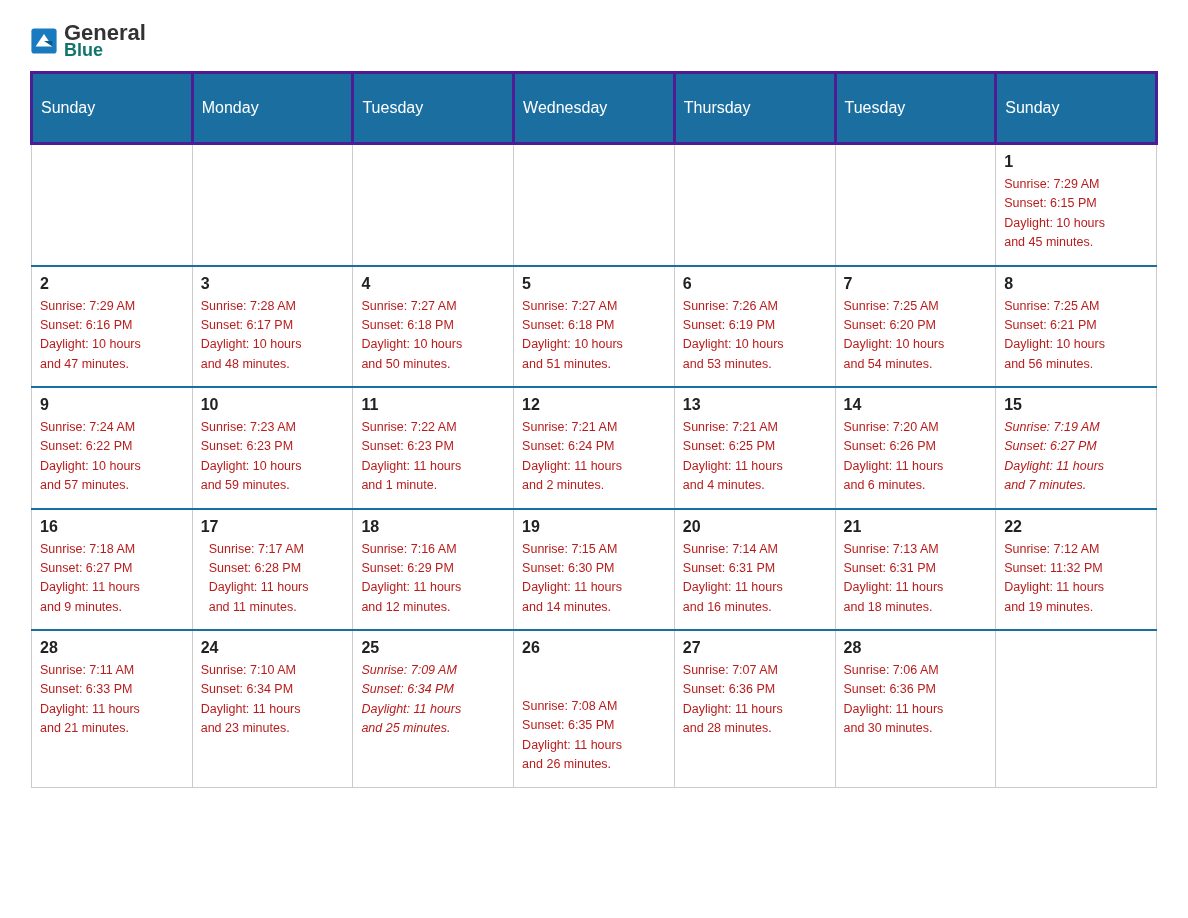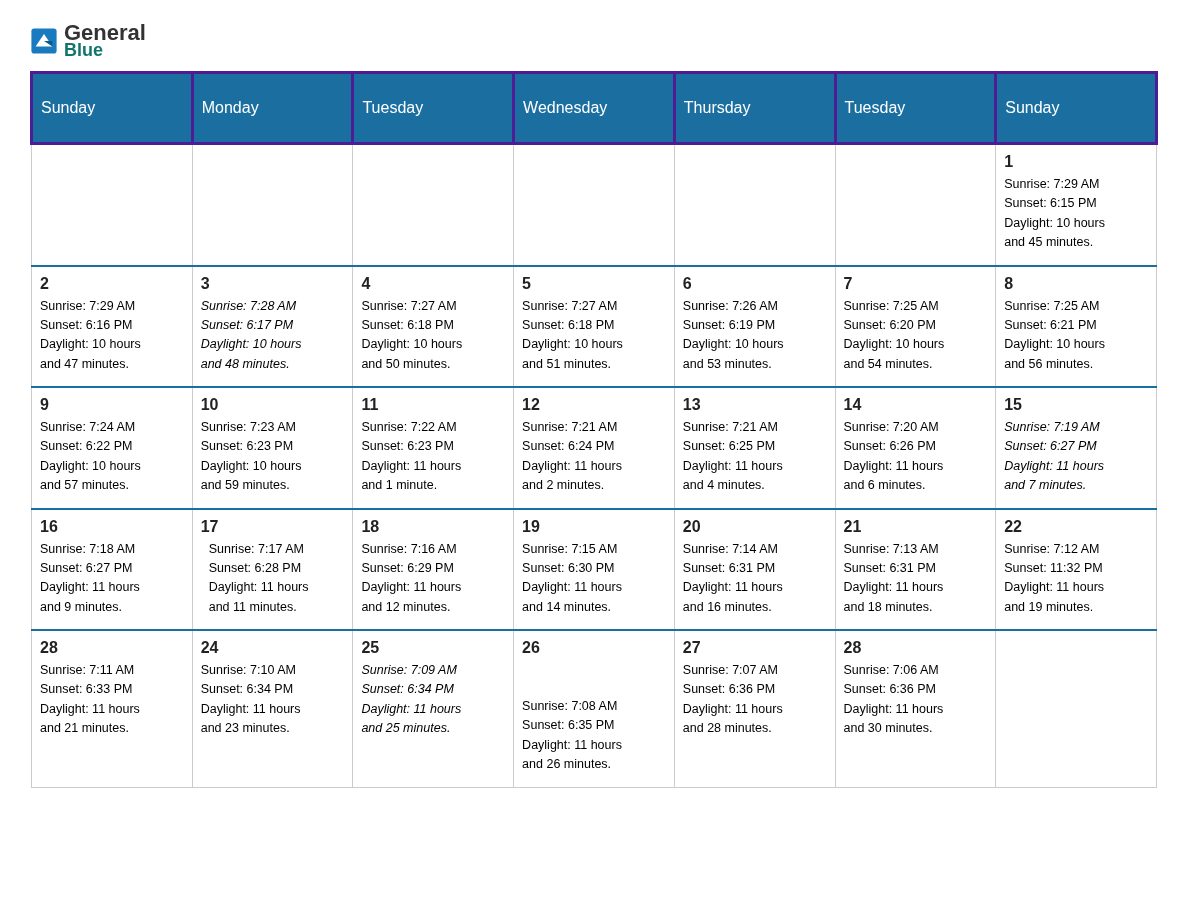--- a/index.html
+++ b/index.html
@@ -71,21 +71,21 @@
     }
     .day-num {
       font-size: 16px;
       font-weight: bold;
       color: #222;
       display: block;
       margin-bottom: 4px;
     }
     .day-info {
       font-size: 12.5px;
-      color: #000000;
+      color: #b91c1c;
       line-height: 1.55;
     }
     .empty-cell {
       background: #f9f9f9;
     }
     .row-week td {
       border-top: 2px solid #1a6fa0;
     }
   </style>
 </head>
@@ -136,21 +136,21 @@
       <tr class="row-week">
         <td>
           <span class="day-num">2</span>
           <div class="day-info" style="white-space: pre-line;">Sunrise: 7:29 AM
 Sunset: 6:16 PM
 Daylight: 10 hours
 and 47 minutes.</div>
         </td>
         <td>
           <span class="day-num">3</span>
-          <div class="day-info" style="white-space: pre-line; font-style: italic;">Sunrise: 7:28 AM
+          <div class="day-info" style="white-space: pre-line;">Sunrise: 7:28 AM
 Sunset: 6:17 PM
 Daylight: 10 hours
 and 48 minutes.</div>
         </td>
         <td>
           <span class="day-num">4</span>
           <div class="day-info" style="white-space: pre-line;">Sunrise: 7:27 AM
 Sunset: 6:18 PM
 Daylight: 10 hours
 and 50 minutes.</div>

